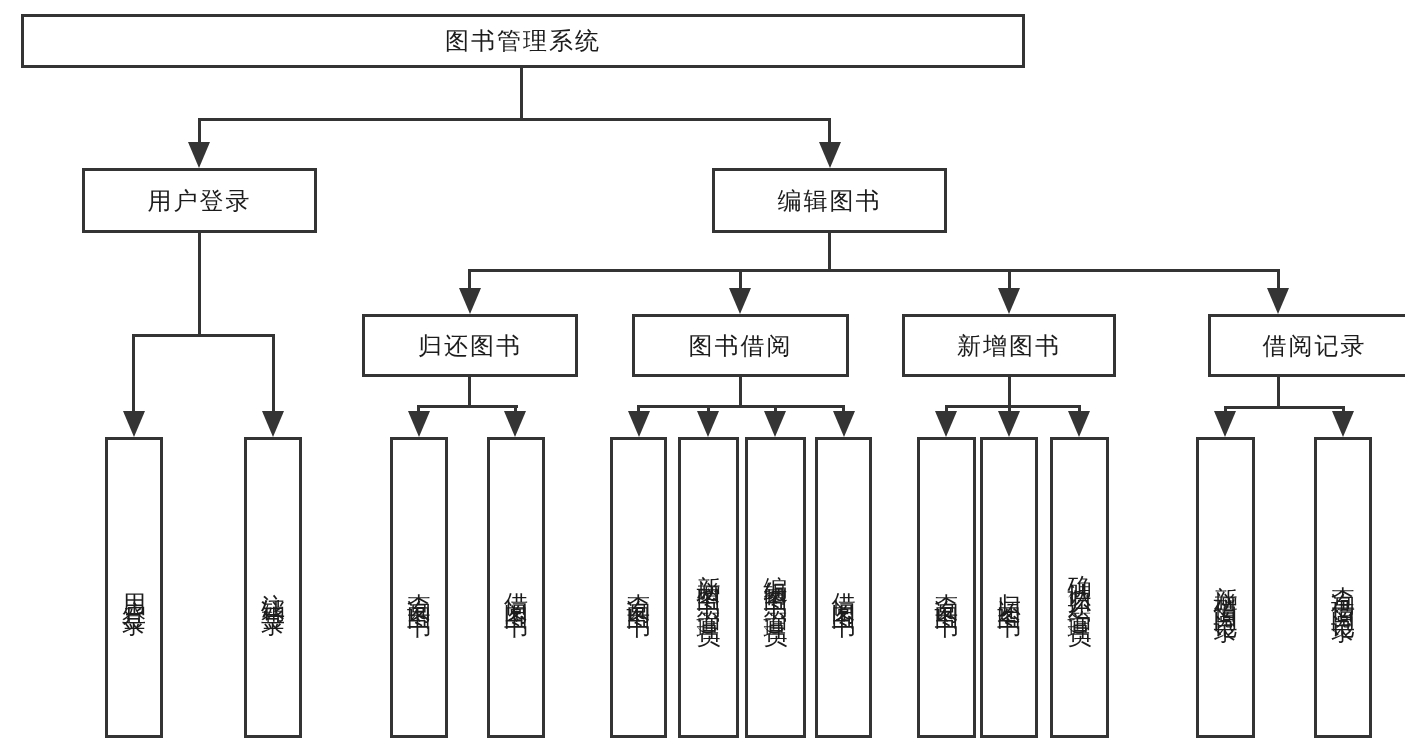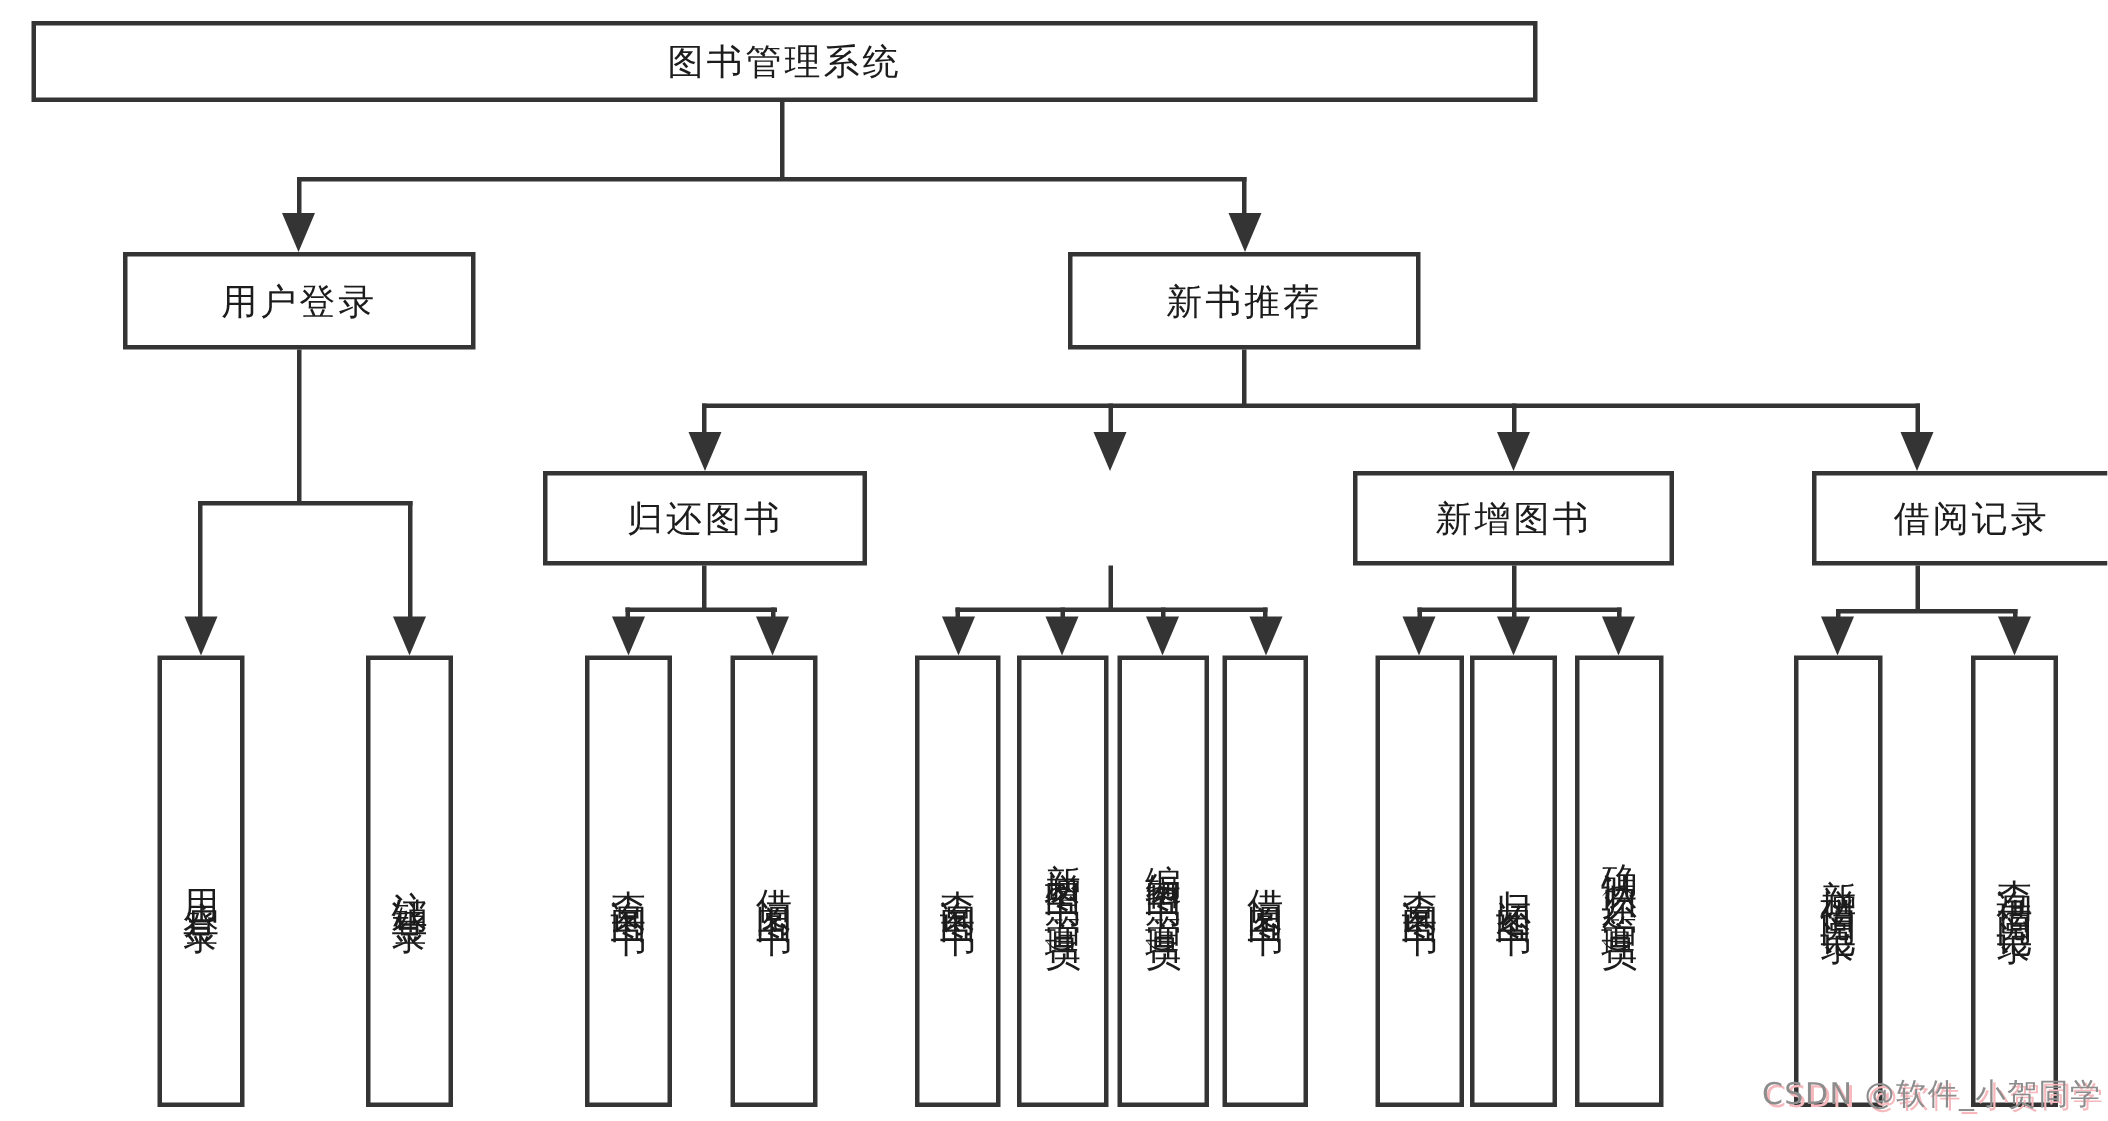--- a/index.html
+++ b/index.html
@@ -33,23 +33,24 @@
   }
 </style>
 </head>
 <body>
 
 <div class="stage">
 
   <div class="box h" style="left:21px;top:14px;width:1004px;height:54px">图书管理系统</div>
 
   <div class="box h" style="left:82px;top:168px;width:235px;height:65px">用户登录</div>
-  <div class="box h" style="left:712px;top:168px;width:235px;height:65px">新书推荐</div>
+  <div class="box h" style="left:712px;top:168px;width:235px;height:65px">编辑图书</div>
 
   <div class="box h" style="left:362px;top:314px;width:216px;height:63px">归还图书</div>
+  <div class="box h" style="left:632px;top:314px;width:217px;height:63px">图书借阅</div>
   <div class="box h" style="left:902px;top:314px;width:214px;height:63px">新增图书</div>
   <div class="box h" style="left:1208px;top:314px;width:213px;height:63px">借阅记录</div>
 
   <div class="box v" style="left:105px;top:437px;width:58px;height:301px">用户登录</div>
   <div class="box v" style="left:244px;top:437px;width:58px;height:301px">注销登录</div>
 
   <div class="box v" style="left:390px;top:437px;width:58px;height:301px">查询图书</div>
   <div class="box v" style="left:487px;top:437px;width:58px;height:301px">借阅图书</div>
 
   <div class="box v" style="left:610px;top:437px;width:57px;height:301px">查询图书</div>
@@ -116,14 +117,13 @@
   <div class="vl" style="left:1078px;top:405px;height:8px"></div>
   <div class="ar" style="left:1068px;top:411px"></div>
 
   <div class="vl" style="left:1277px;top:377px;height:31px"></div>
   <div class="hl" style="left:1224px;top:406px;width:121px"></div>
   <div class="vl" style="left:1224px;top:406px;height:7px"></div>
   <div class="ar" style="left:1214px;top:411px"></div>
   <div class="vl" style="left:1342px;top:406px;height:7px"></div>
   <div class="ar" style="left:1332px;top:411px"></div>
 
-  <div class="watermark">CSDN @软件_小贺同学</div>
 </div>
 
 </body></html>

